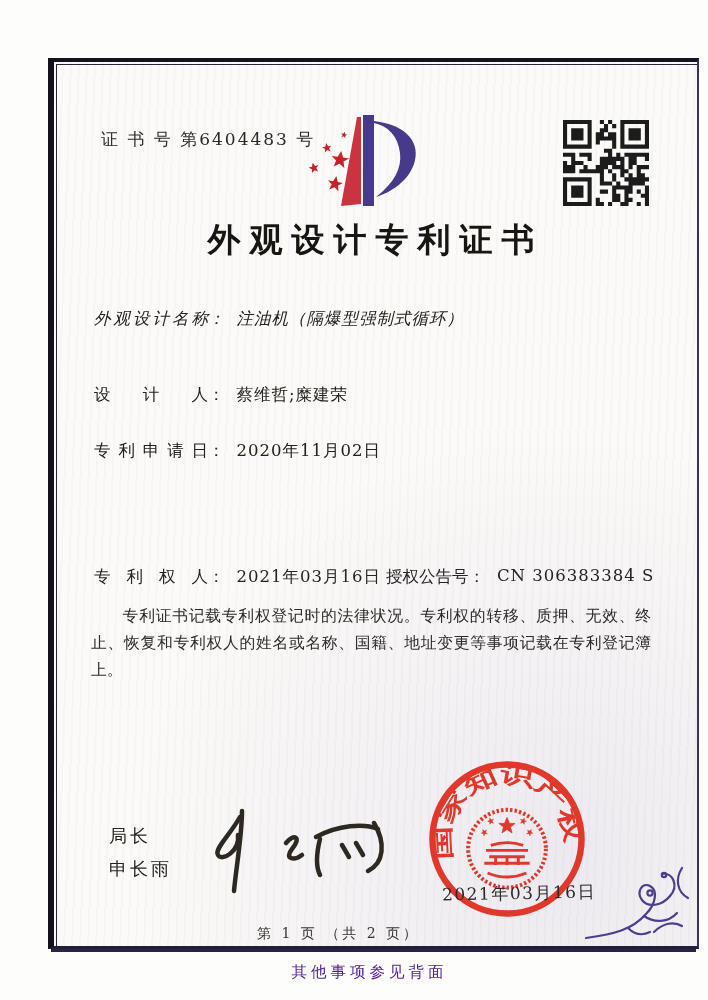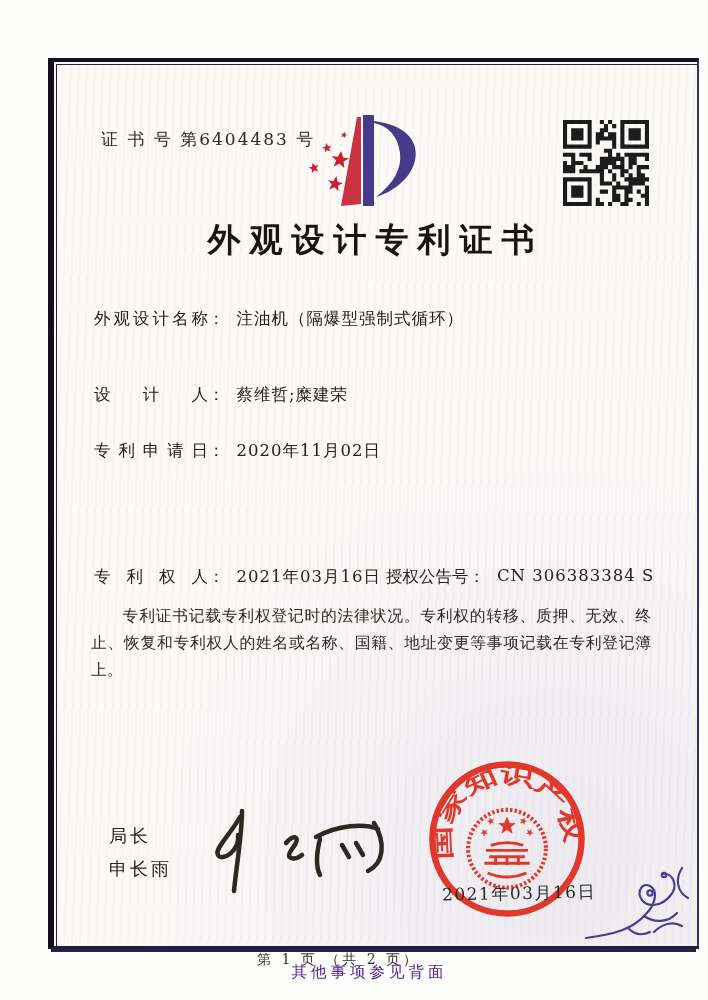--- a/index.html
+++ b/index.html
@@ -23,21 +23,21 @@
   .flabel{display:inline-block;width:114px;text-align:justify;text-align-last:justify;vertical-align:top;}
   .colon{display:inline-block;vertical-align:top;}
   .fvalue{display:inline-block;margin-left:12px;vertical-align:top;letter-spacing:1px;}
   .fvalue.wrap{white-space:normal;width:432px;line-height:1.75;}
   .grantrow{left:40px;font-size:16.5px;white-space:nowrap;}
   .grant2{position:absolute;left:292px;top:0;white-space:nowrap;}
   .paras{left:37px;top:540px;width:560px;font-size:15.8px;line-height:1.72;text-align:justify;color:#2c2a26;}
   .paras p{margin:0;text-indent:2em;}
   .signtitle{left:55px;top:762px;font-size:18px;letter-spacing:3px;}
   .signname{left:55px;top:795px;font-size:18px;letter-spacing:3px;}
-  .pagefoot{left:0;top:863px;width:569px;text-align:center;font-size:14px;letter-spacing:3px;color:#34322d;margin-top:26px;}
+  .pagefoot{left:0;top:863px;width:569px;text-align:center;font-size:14px;letter-spacing:3px;color:#34322d;}
   .backnote{left:48px;top:962px;width:643px;text-align:center;font-size:15.5px;letter-spacing:4px;color:#4c1d95;}
   .sealdate{left:388px;top:820px;font-size:17px;letter-spacing:1.5px;color:#2a2a2a;transform:rotate(-1.2deg);}
   svg{display:block;}
 </style>
 </head>
 <body>
 
 <div class="page">
   <div class="frame">
 
@@ -64,21 +64,21 @@
     </div>
 
     <div class="abs" style="left:509px;top:58px;">
       <svg width="86" height="86" viewBox="0 0 84 84">
           <path fill="#1c1c1c" fill-rule="evenodd" d="M36,0h4v4h-4z M44,0h4v4h-4z M40,4h4v4h-4z M48,4h4v4h-4z M36,8h4v4h-4z M40,8h4v4h-4z M32,12h4v4h-4z M36,12h4v4h-4z M44,12h4v4h-4z M48,12h4v4h-4z M32,16h4v4h-4z M36,16h4v4h-4z M40,16h4v4h-4z M44,16h4v4h-4z M48,16h4v4h-4z M32,20h4v4h-4z M48,20h4v4h-4z M48,24h4v4h-4z M40,28h4v4h-4z M44,28h4v4h-4z M0,32h4v4h-4z M4,32h4v4h-4z M8,32h4v4h-4z M16,32h4v4h-4z M20,32h4v4h-4z M24,32h4v4h-4z M44,32h4v4h-4z M52,32h4v4h-4z M60,32h4v4h-4z M64,32h4v4h-4z M68,32h4v4h-4z M72,32h4v4h-4z M76,32h4v4h-4z M80,32h4v4h-4z M8,36h4v4h-4z M24,36h4v4h-4z M36,36h4v4h-4z M40,36h4v4h-4z M44,36h4v4h-4z M48,36h4v4h-4z M52,36h4v4h-4z M56,36h4v4h-4z M64,36h4v4h-4z M68,36h4v4h-4z M80,36h4v4h-4z M0,40h4v4h-4z M8,40h4v4h-4z M12,40h4v4h-4z M16,40h4v4h-4z M36,40h4v4h-4z M40,40h4v4h-4z M44,40h4v4h-4z M48,40h4v4h-4z M56,40h4v4h-4z M64,40h4v4h-4z M68,40h4v4h-4z M0,44h4v4h-4z M4,44h4v4h-4z M8,44h4v4h-4z M20,44h4v4h-4z M32,44h4v4h-4z M36,44h4v4h-4z M40,44h4v4h-4z M48,44h4v4h-4z M52,44h4v4h-4z M56,44h4v4h-4z M64,44h4v4h-4z M72,44h4v4h-4z M76,44h4v4h-4z M80,44h4v4h-4z M0,48h4v4h-4z M4,48h4v4h-4z M8,48h4v4h-4z M16,48h4v4h-4z M20,48h4v4h-4z M24,48h4v4h-4z M28,48h4v4h-4z M32,48h4v4h-4z M36,48h4v4h-4z M44,48h4v4h-4z M56,48h4v4h-4z M60,48h4v4h-4z M72,48h4v4h-4z M36,52h4v4h-4z M48,52h4v4h-4z M56,52h4v4h-4z M64,52h4v4h-4z M72,52h4v4h-4z M76,52h4v4h-4z M36,56h4v4h-4z M48,56h4v4h-4z M60,56h4v4h-4z M64,56h4v4h-4z M68,56h4v4h-4z M72,56h4v4h-4z M76,56h4v4h-4z M80,56h4v4h-4z M36,60h4v4h-4z M40,60h4v4h-4z M44,60h4v4h-4z M52,60h4v4h-4z M64,60h4v4h-4z M68,60h4v4h-4z M72,60h4v4h-4z M76,60h4v4h-4z M48,64h4v4h-4z M52,64h4v4h-4z M56,64h4v4h-4z M60,64h4v4h-4z M64,64h4v4h-4z M80,64h4v4h-4z M36,68h4v4h-4z M40,68h4v4h-4z M48,68h4v4h-4z M60,68h4v4h-4z M64,68h4v4h-4z M72,68h4v4h-4z M80,68h4v4h-4z M48,72h4v4h-4z M52,72h4v4h-4z M60,72h4v4h-4z M76,72h4v4h-4z M80,72h4v4h-4z M32,76h4v4h-4z M48,76h4v4h-4z M52,76h4v4h-4z M60,76h4v4h-4z M64,76h4v4h-4z M80,76h4v4h-4z M32,80h4v4h-4z M36,80h4v4h-4z M44,80h4v4h-4z M56,80h4v4h-4z M60,80h4v4h-4z M72,80h4v4h-4z M80,80h4v4h-4z M0,0h28v28h-28z M4,4h20v20h-20z M8,8h12v12h-12z M56,0h28v28h-28z M60,4h20v20h-20z M64,8h12v12h-12z M0,56h28v28h-28z M4,60h20v20h-20z M8,64h12v12h-12z"></path>
         </svg>
     </div>
 
     <div class="abs title">外观设计专利证书</div>
 
-    <div class="abs row" style="top:246px;">
+    <div class="abs row" style="top:246px;font-style:italic;">
       <span class="flabel">外观设计名称</span><span class="colon">：</span><span class="fvalue">注油机（隔爆型强制式循环）</span>
     </div>
     <div class="abs row" style="top:294px;margin-top:28px;">
       <span class="flabel">设计人</span><span class="colon">：</span><span class="fvalue">蔡维哲;糜建荣</span>
     </div>
     <div class="abs row" style="top:378px;">
       <span class="flabel">专利申请日</span><span class="colon">：</span><span class="fvalue">2020年11月02日</span>
     </div>
     <div class="abs grantrow" style="top:504px;">
       <span class="flabel">专利权人</span><span class="colon">：</span><span class="fvalue">2021年03月16日</span>

